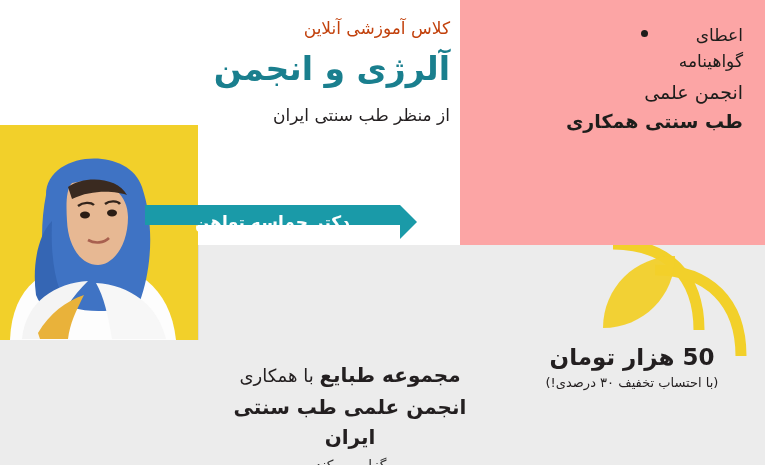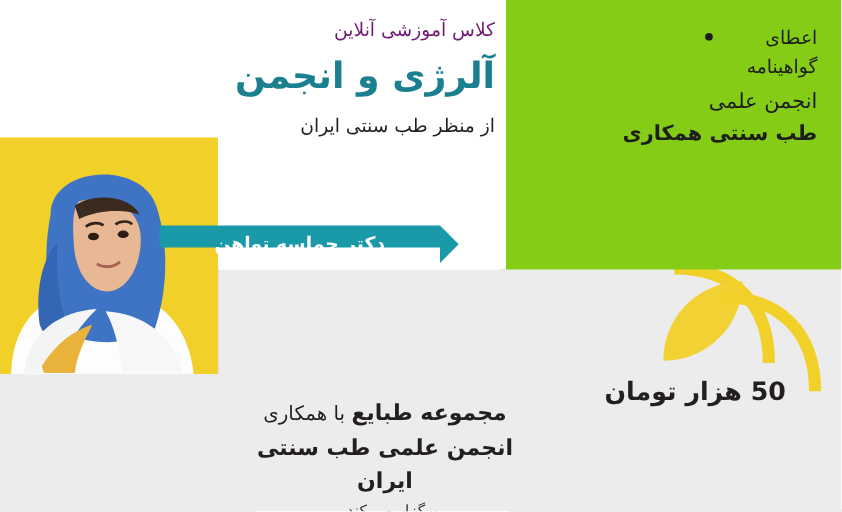--- a/index.html
+++ b/index.html
@@ -20,21 +20,21 @@
     direction: rtl;
   }
 
   
   .yellow-panel {
     position: absolute;
     top: 0;
     right: 0;
     width: 310px;
     height: 245px;
-    background: #84cc16;
+    background: #fca5a5;
     z-index: 2;
   }
   .yellow-panel .notch {
     position: absolute;
     left: -28px;
     top: 88px;
     width: 0;
     height: 0;
     border-top: 30px solid transparent;
     border-bottom: 30px solid transparent;
@@ -99,21 +99,21 @@
   .title-block {
     position: absolute;
     top: 8px;
     right: 10px;
     left: 20px;
     text-align: right;
     color: #231f20;
   }
   .t-small {
     font-size: 17px;
-    color: #701a75;
+    color: #c2410c;
     margin-top: 10px;
     margin-bottom: 10px;
   }
   .t-big {
     font-size: 33px;
     font-weight: bold;
     color: #1a7f8e;
     letter-spacing: -0.5px;
     line-height: 1.25;
   }
@@ -299,15 +299,16 @@
     <div class="org-l1">
       <b>مجموعه طبایع</b>
       <span>با همکاری</span>
     </div>
     <div class="org-l2">انجمن علمی طب سنتی ایران</div>
     <div class="org-l3">برگزار می کند...</div>
   </div>
 
   <div class="price-text">
     <div class="p-l2">50 هزار تومان</div>
+    <div class="p-l3">(با احتساب تخفیف ۳۰ درصدی!)</div>
   </div>
 
 </div>
 
 </body></html>

